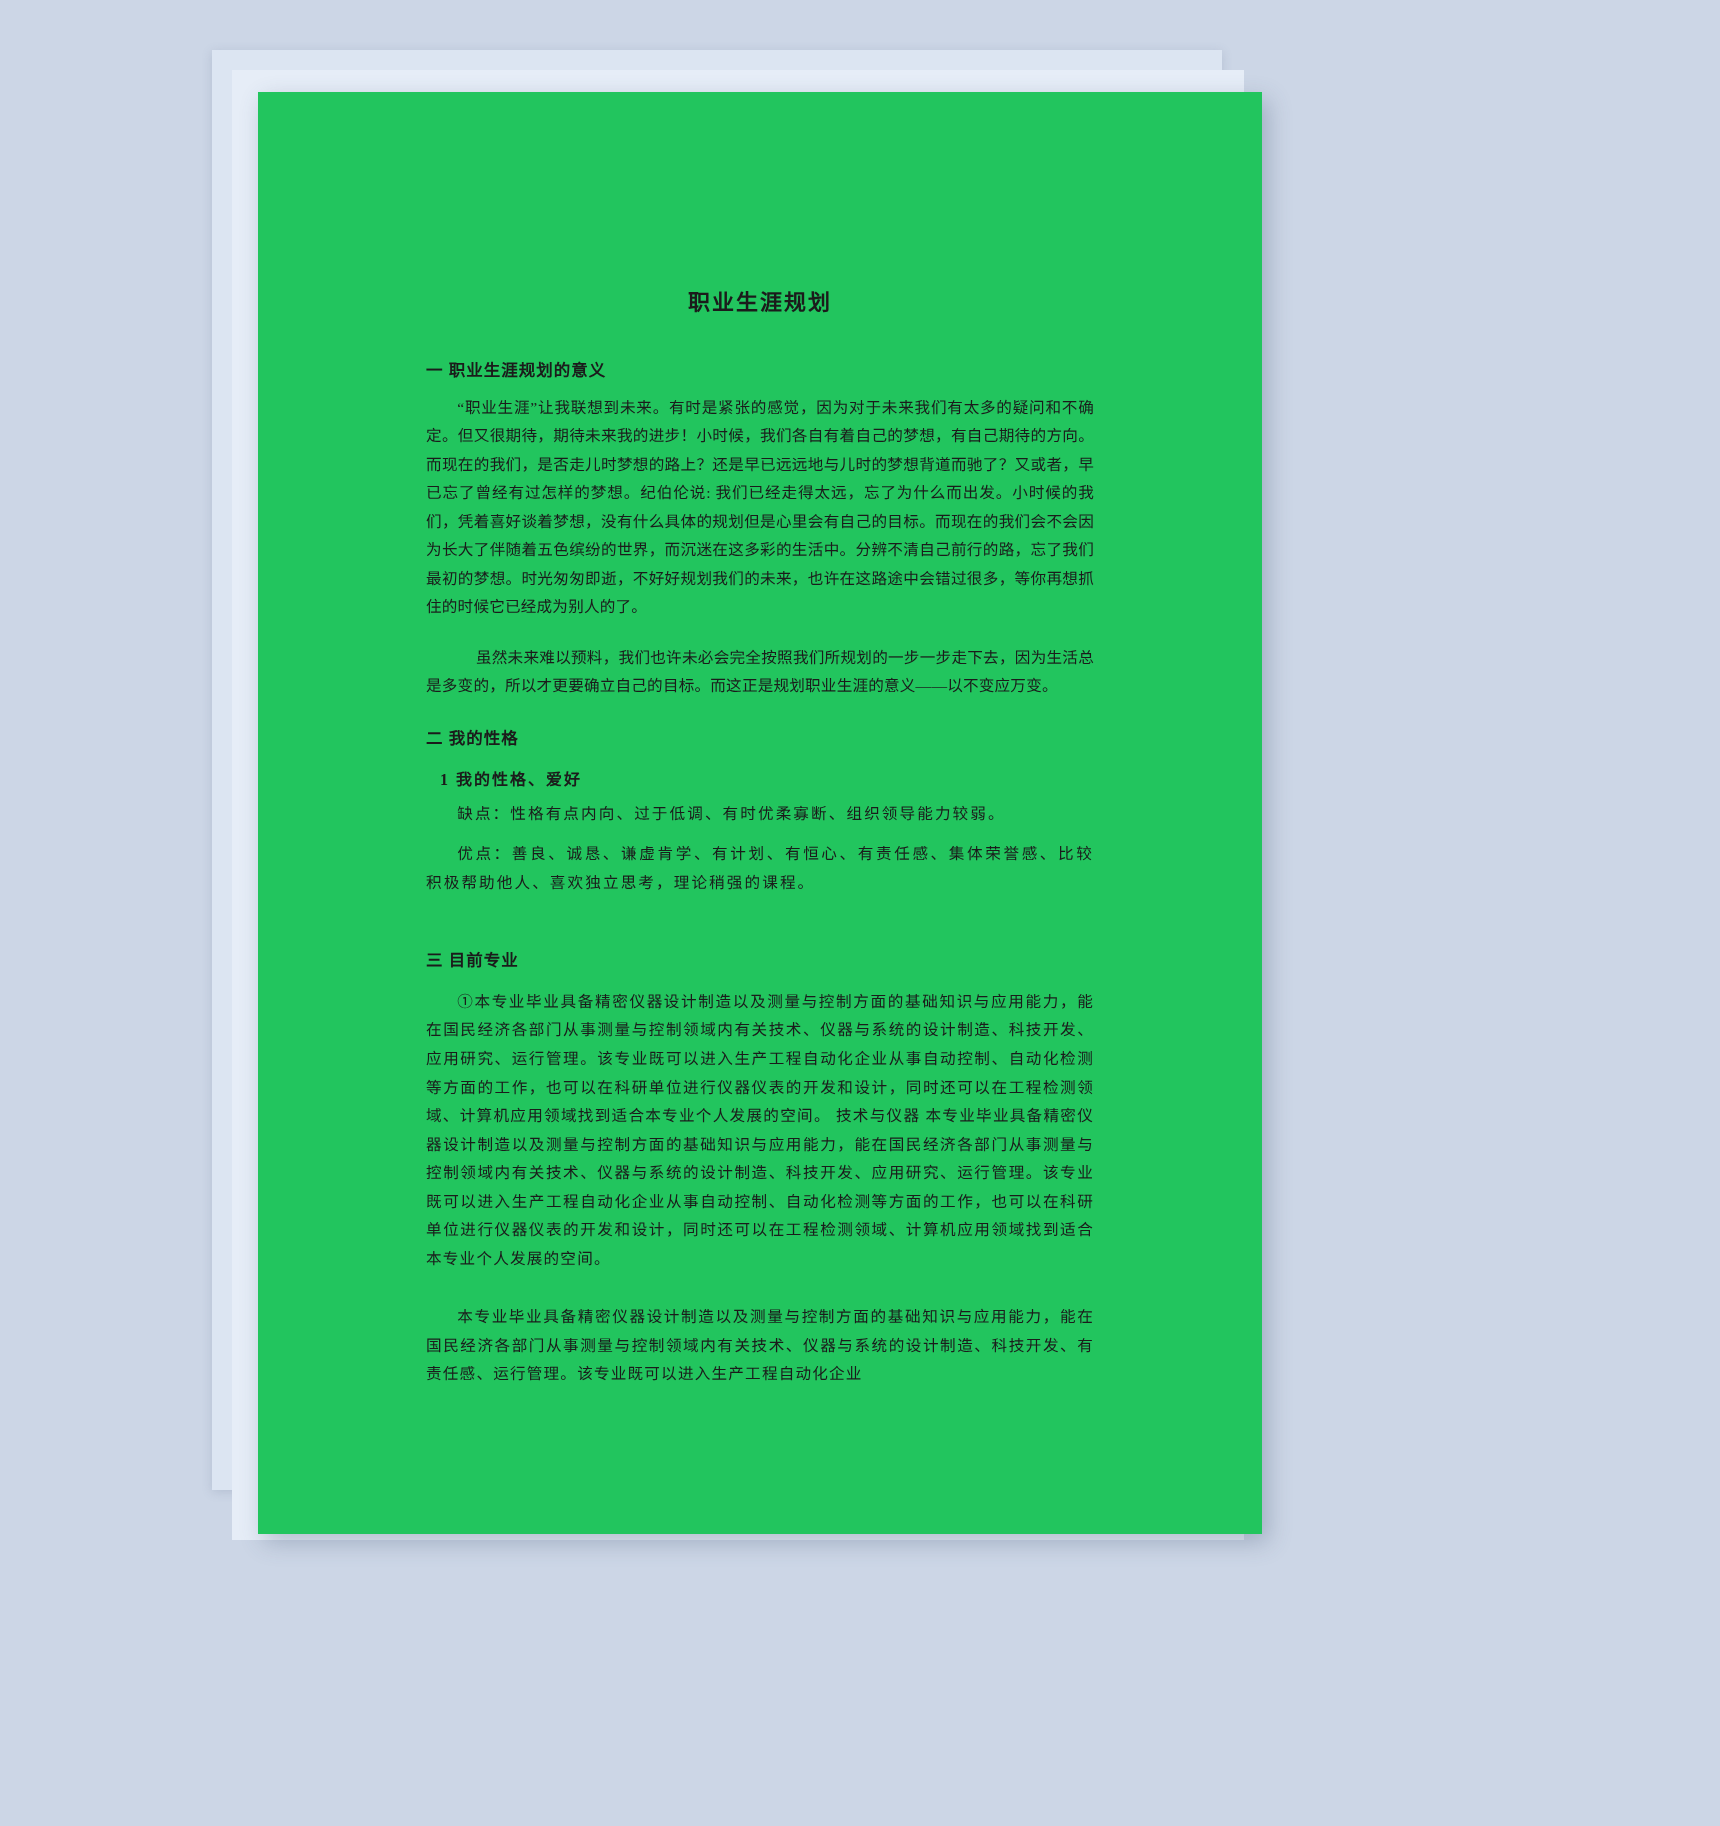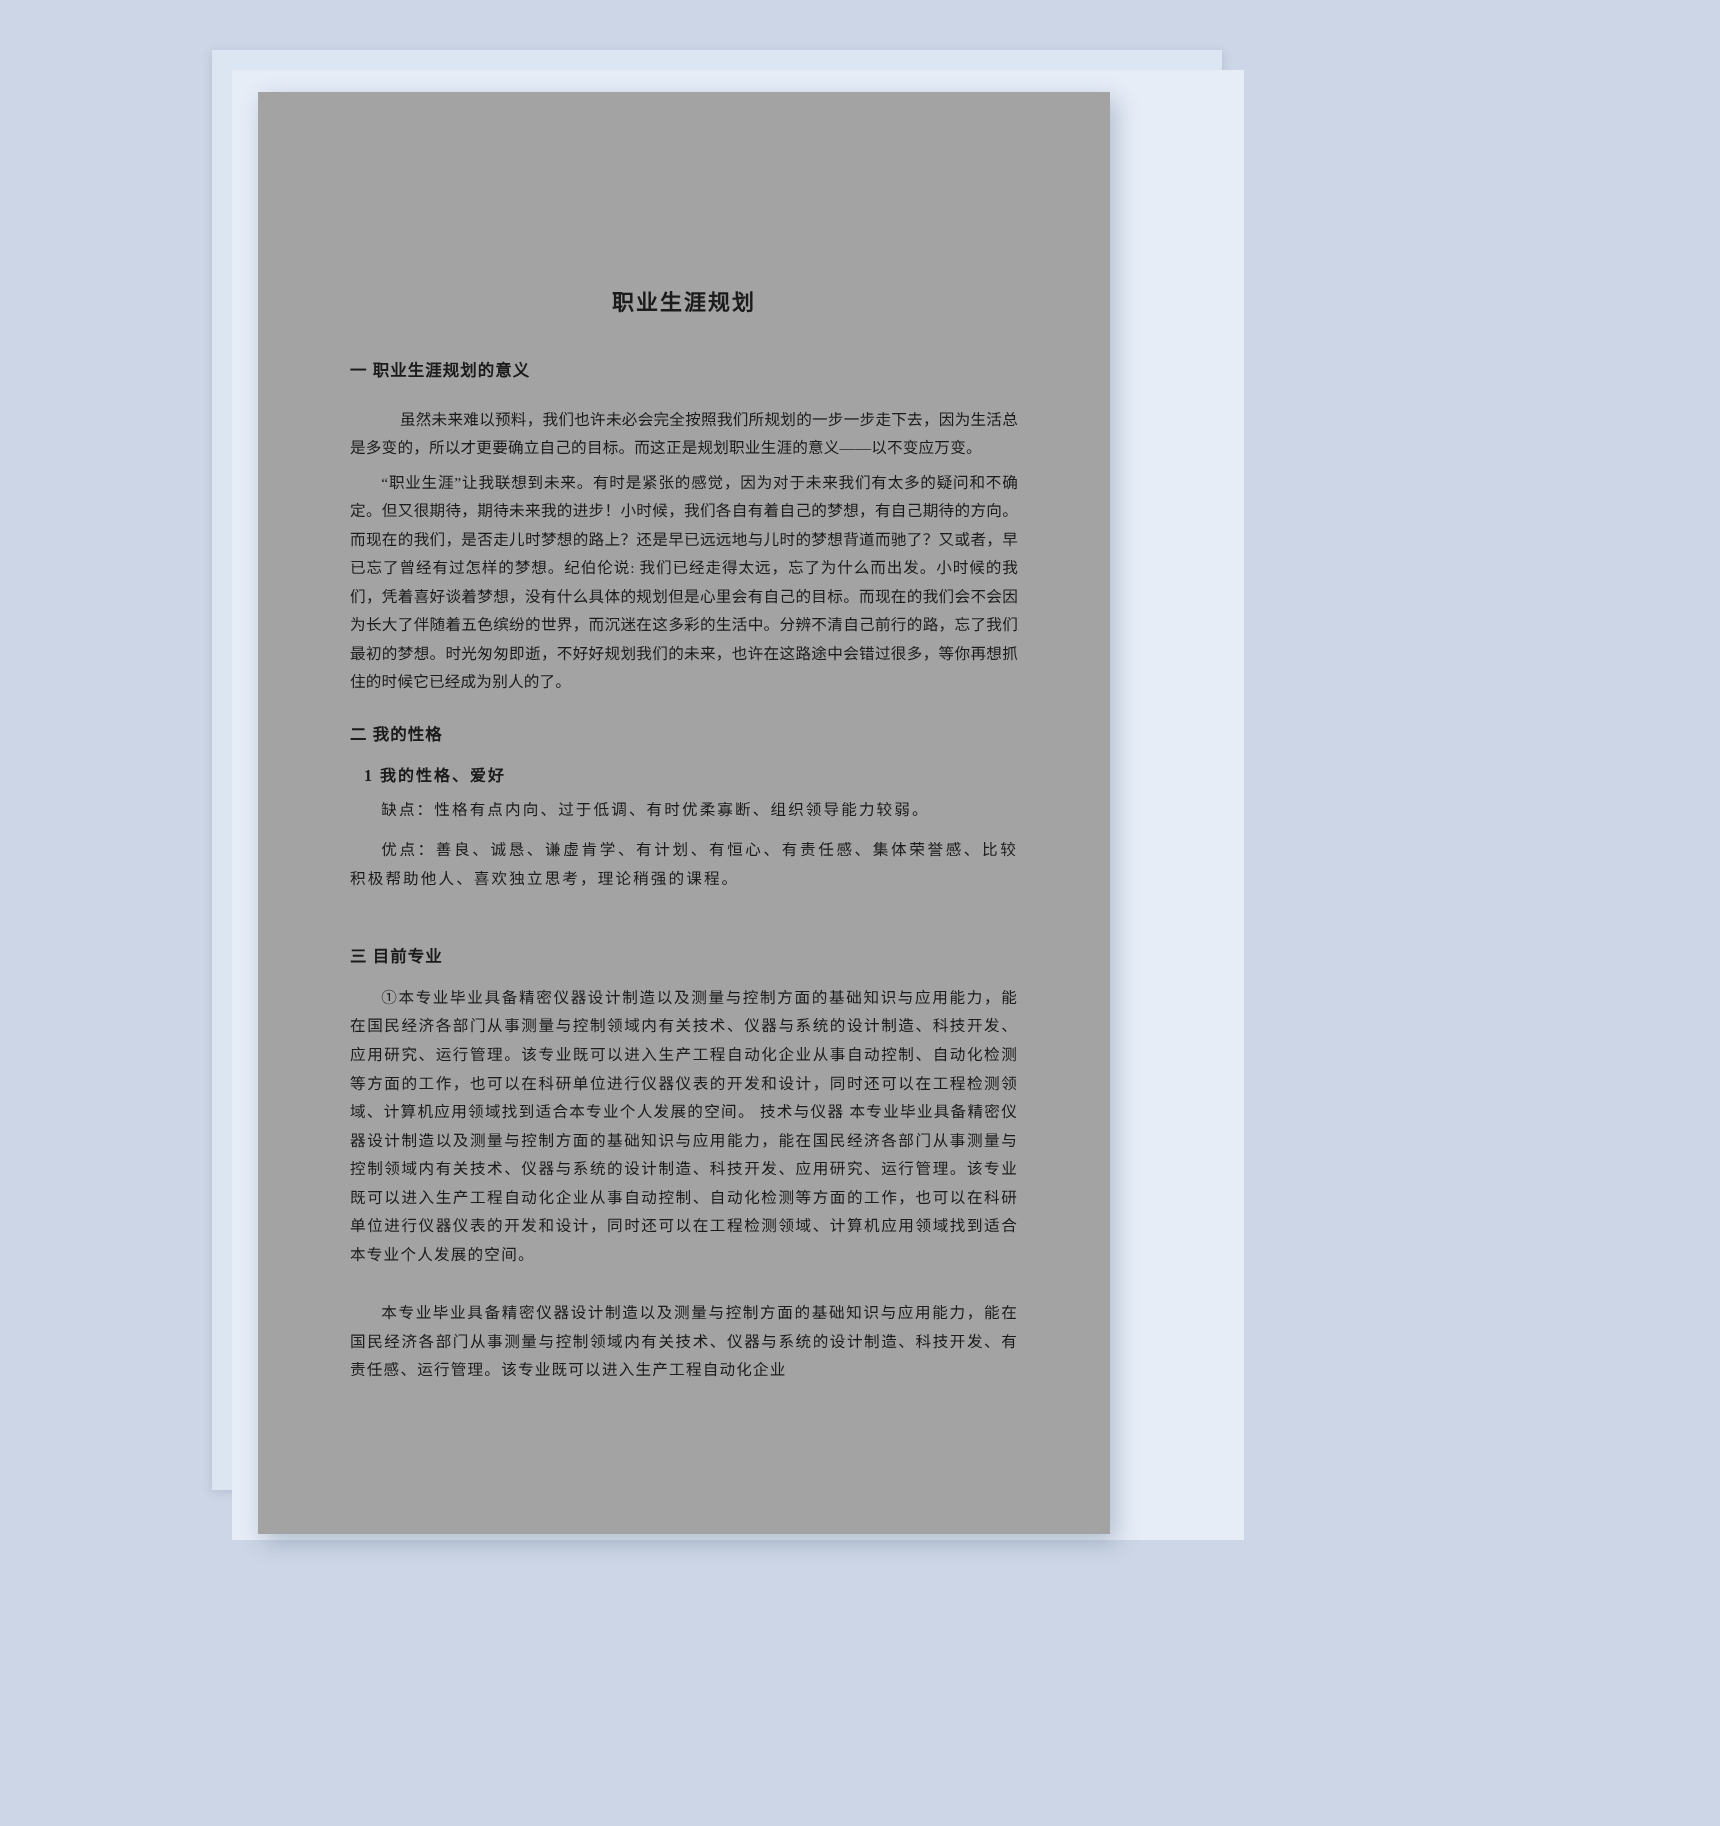--- a/index.html
+++ b/index.html
@@ -37,23 +37,23 @@
     top: 70px;
     width: 1012px;
     height: 1470px;
     background: #e6edf7;
   }
 
   .paper-front {
     position: absolute;
     left: 258px;
     top: 92px;
-    width: 852px;
+    width: 1004px;
     height: 1442px;
-    background: #a3a3a3;
+    background: #22c55e;
     box-shadow: 6px 8px 22px rgba(60,80,110,0.30);
     overflow: hidden;
   }
 
   
   .page-inner {
     position: absolute;
     left: 0;
     top: 0;
     width: 100%;
@@ -132,22 +132,22 @@
   <div class="paper-mid"></div>
 
   <div class="paper-front">
     <div class="page-inner">
 
       <h1 class="doc-title">职业生涯规划</h1>
 
       <div class="content">
 
         <h2 class="h2 first">一  职业生涯规划的意义</h2>
+        <p class="para">“职业生涯”让我联想到未来。有时是紧张的感觉，因为对于未来我们有太多的疑问和不确定。但又很期待，期待未来我的进步！小时候，我们各自有着自己的梦想，有自己期待的方向。而现在的我们，是否走儿时梦想的路上？还是早已远远地与儿时的梦想背道而驰了？又或者，早已忘了曾经有过怎样的梦想。纪伯伦说: 我们已经走得太远，忘了为什么而出发。小时候的我们，凭着喜好谈着梦想，没有什么具体的规划但是心里会有自己的目标。而现在的我们会不会因为长大了伴随着五色缤纷的世界，而沉迷在这多彩的生活中。分辨不清自己前行的路，忘了我们最初的梦想。时光匆匆即逝，不好好规划我们的未来，也许在这路途中会错过很多，等你再想抓住的时候它已经成为别人的了。</p>
         <p class="para indent-wide gap-top">虽然未来难以预料，我们也许未必会完全按照我们所规划的一步一步走下去，因为生活总是多变的，所以才更要确立自己的目标。而这正是规划职业生涯的意义——以不变应万变。</p>
-        <p class="para">“职业生涯”让我联想到未来。有时是紧张的感觉，因为对于未来我们有太多的疑问和不确定。但又很期待，期待未来我的进步！小时候，我们各自有着自己的梦想，有自己期待的方向。而现在的我们，是否走儿时梦想的路上？还是早已远远地与儿时的梦想背道而驰了？又或者，早已忘了曾经有过怎样的梦想。纪伯伦说: 我们已经走得太远，忘了为什么而出发。小时候的我们，凭着喜好谈着梦想，没有什么具体的规划但是心里会有自己的目标。而现在的我们会不会因为长大了伴随着五色缤纷的世界，而沉迷在这多彩的生活中。分辨不清自己前行的路，忘了我们最初的梦想。时光匆匆即逝，不好好规划我们的未来，也许在这路途中会错过很多，等你再想抓住的时候它已经成为别人的了。</p>
 
         <h2 class="h2">二  我的性格</h2>
         <h3 class="h3">1  我的性格、爱好</h3>
         <p class="para spaced">缺点：性格有点内向、过于低调、有时优柔寡断、组织领导能力较弱。</p>
         <p class="para spaced">优点：善良、诚恳、谦虚肯学、有计划、有恒心、有责任感、集体荣誉感、比较积极帮助他人、喜欢独立思考，理论稍强的课程。</p>
 
         <h2 class="h2 gap-big">三  目前专业</h2>
         <p class="para spaced-lite gap-top-sm">①本专业毕业具备精密仪器设计制造以及测量与控制方面的基础知识与应用能力，能在国民经济各部门从事测量与控制领域内有关技术、仪器与系统的设计制造、科技开发、应用研究、运行管理。该专业既可以进入生产工程自动化企业从事自动控制、自动化检测等方面的工作，也可以在科研单位进行仪器仪表的开发和设计，同时还可以在工程检测领域、计算机应用领域找到适合本专业个人发展的空间。  技术与仪器      本专业毕业具备精密仪器设计制造以及测量与控制方面的基础知识与应用能力，能在国民经济各部门从事测量与控制领域内有关技术、仪器与系统的设计制造、科技开发、应用研究、运行管理。该专业既可以进入生产工程自动化企业从事自动控制、自动化检测等方面的工作，也可以在科研单位进行仪器仪表的开发和设计，同时还可以在工程检测领域、计算机应用领域找到适合本专业个人发展的空间。</p>
         <p class="para spaced-lite gap-top-lg">本专业毕业具备精密仪器设计制造以及测量与控制方面的基础知识与应用能力，能在国民经济各部门从事测量与控制领域内有关技术、仪器与系统的设计制造、科技开发、有责任感、运行管理。该专业既可以进入生产工程自动化企业</p>
 

